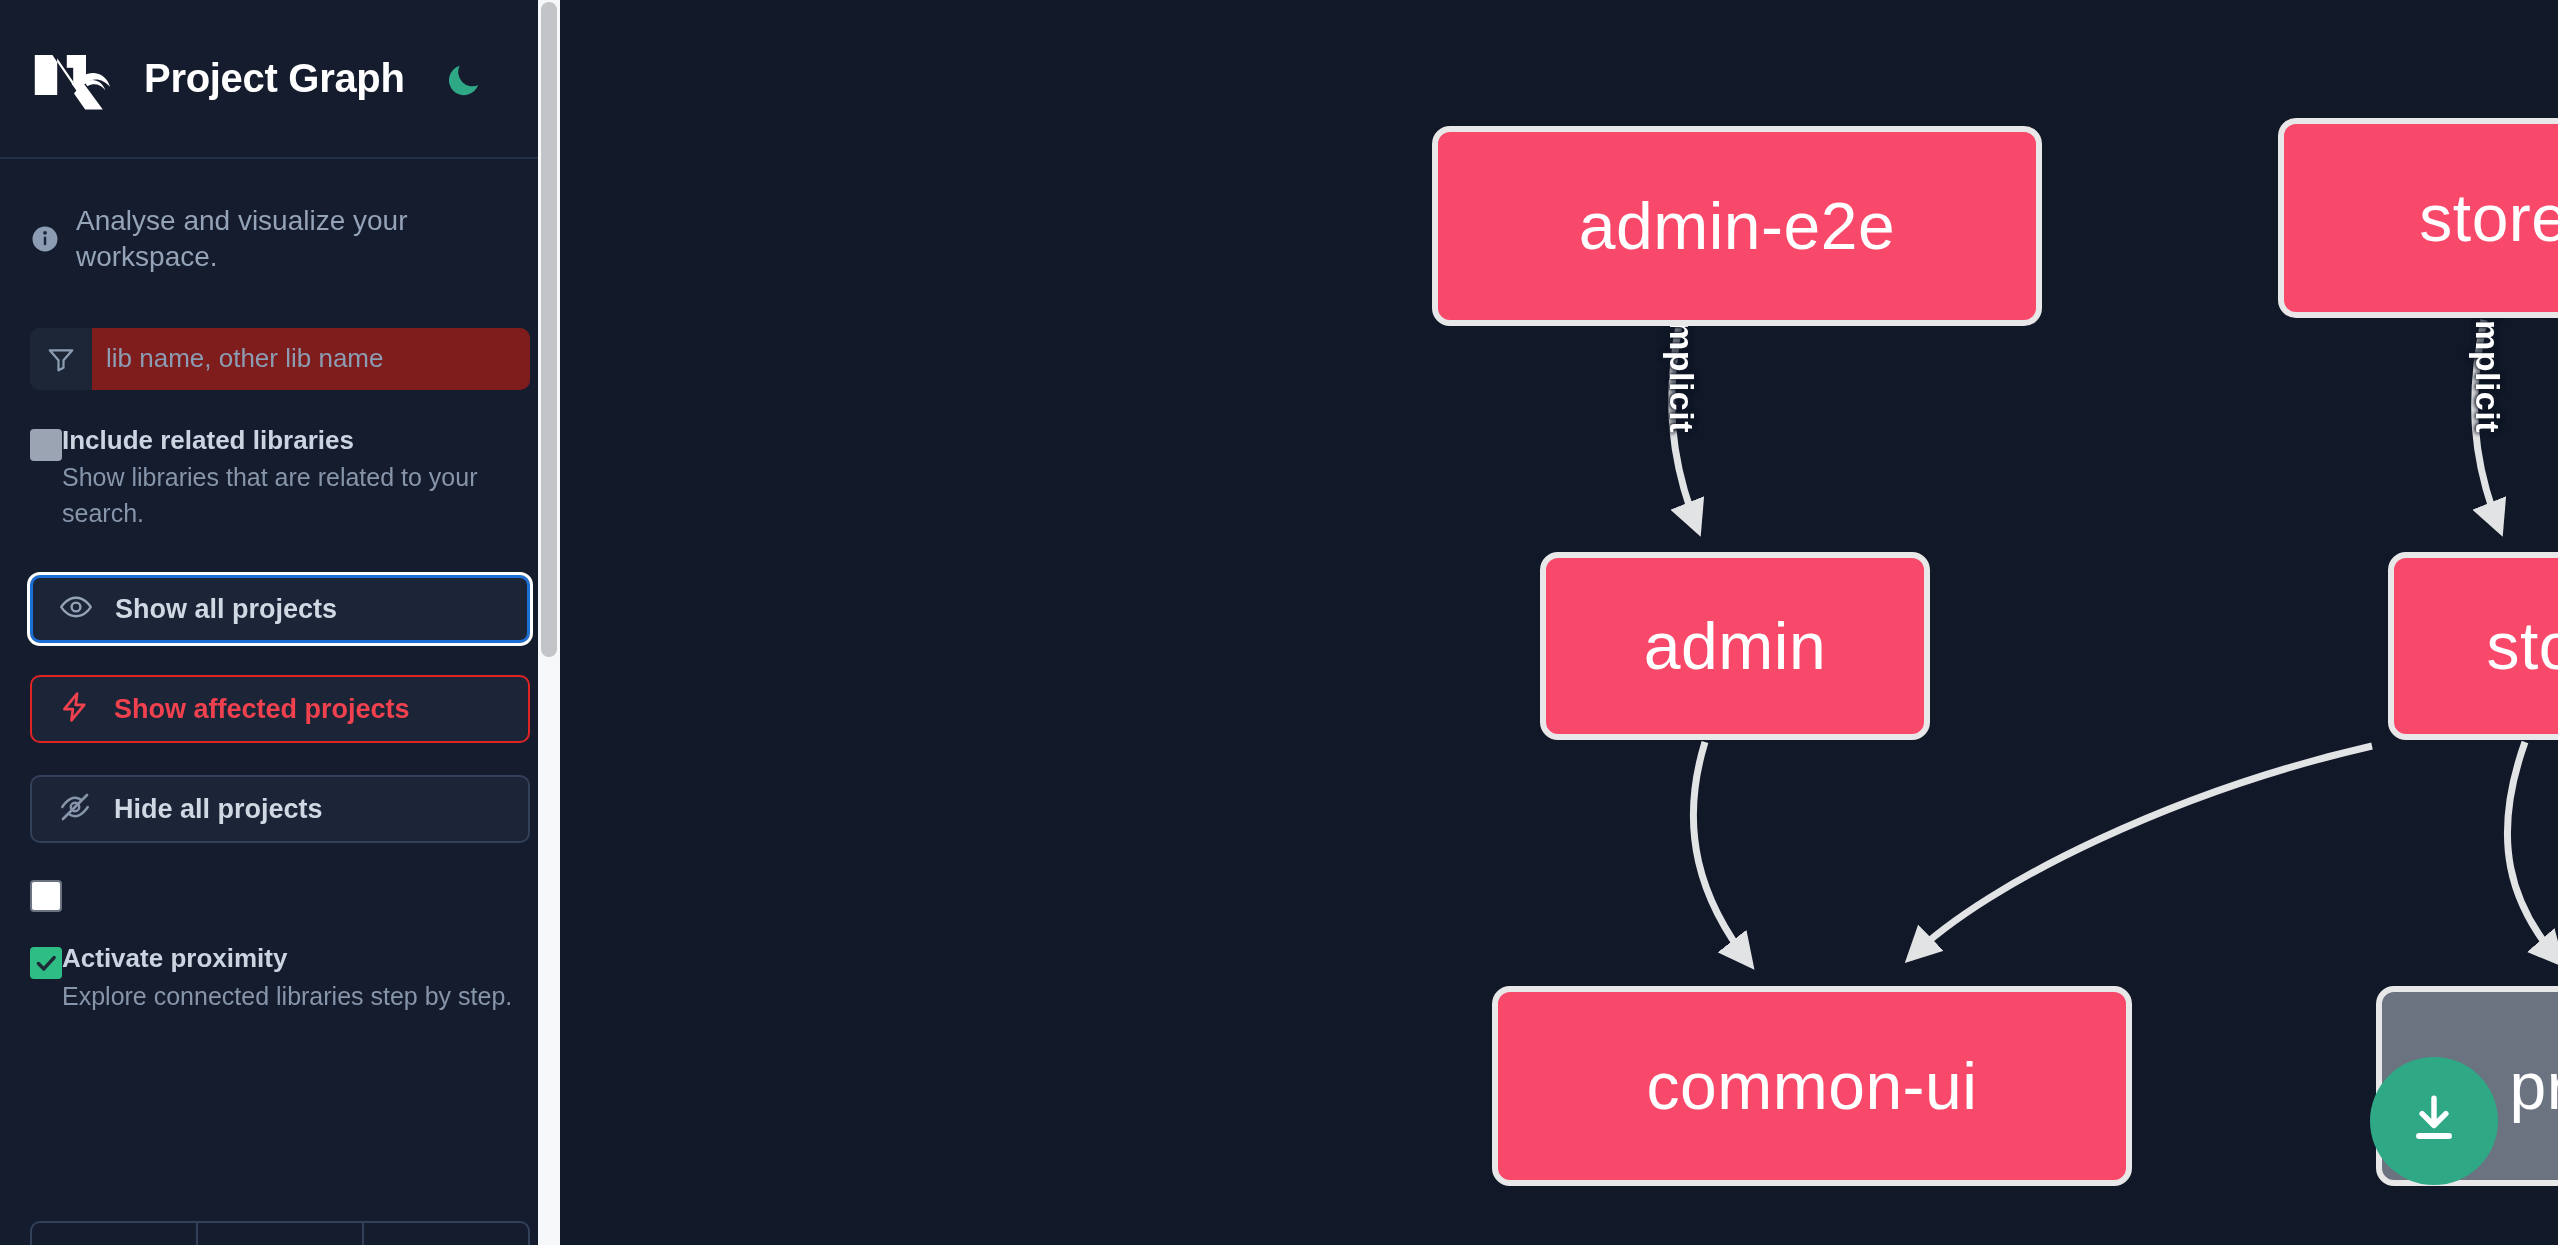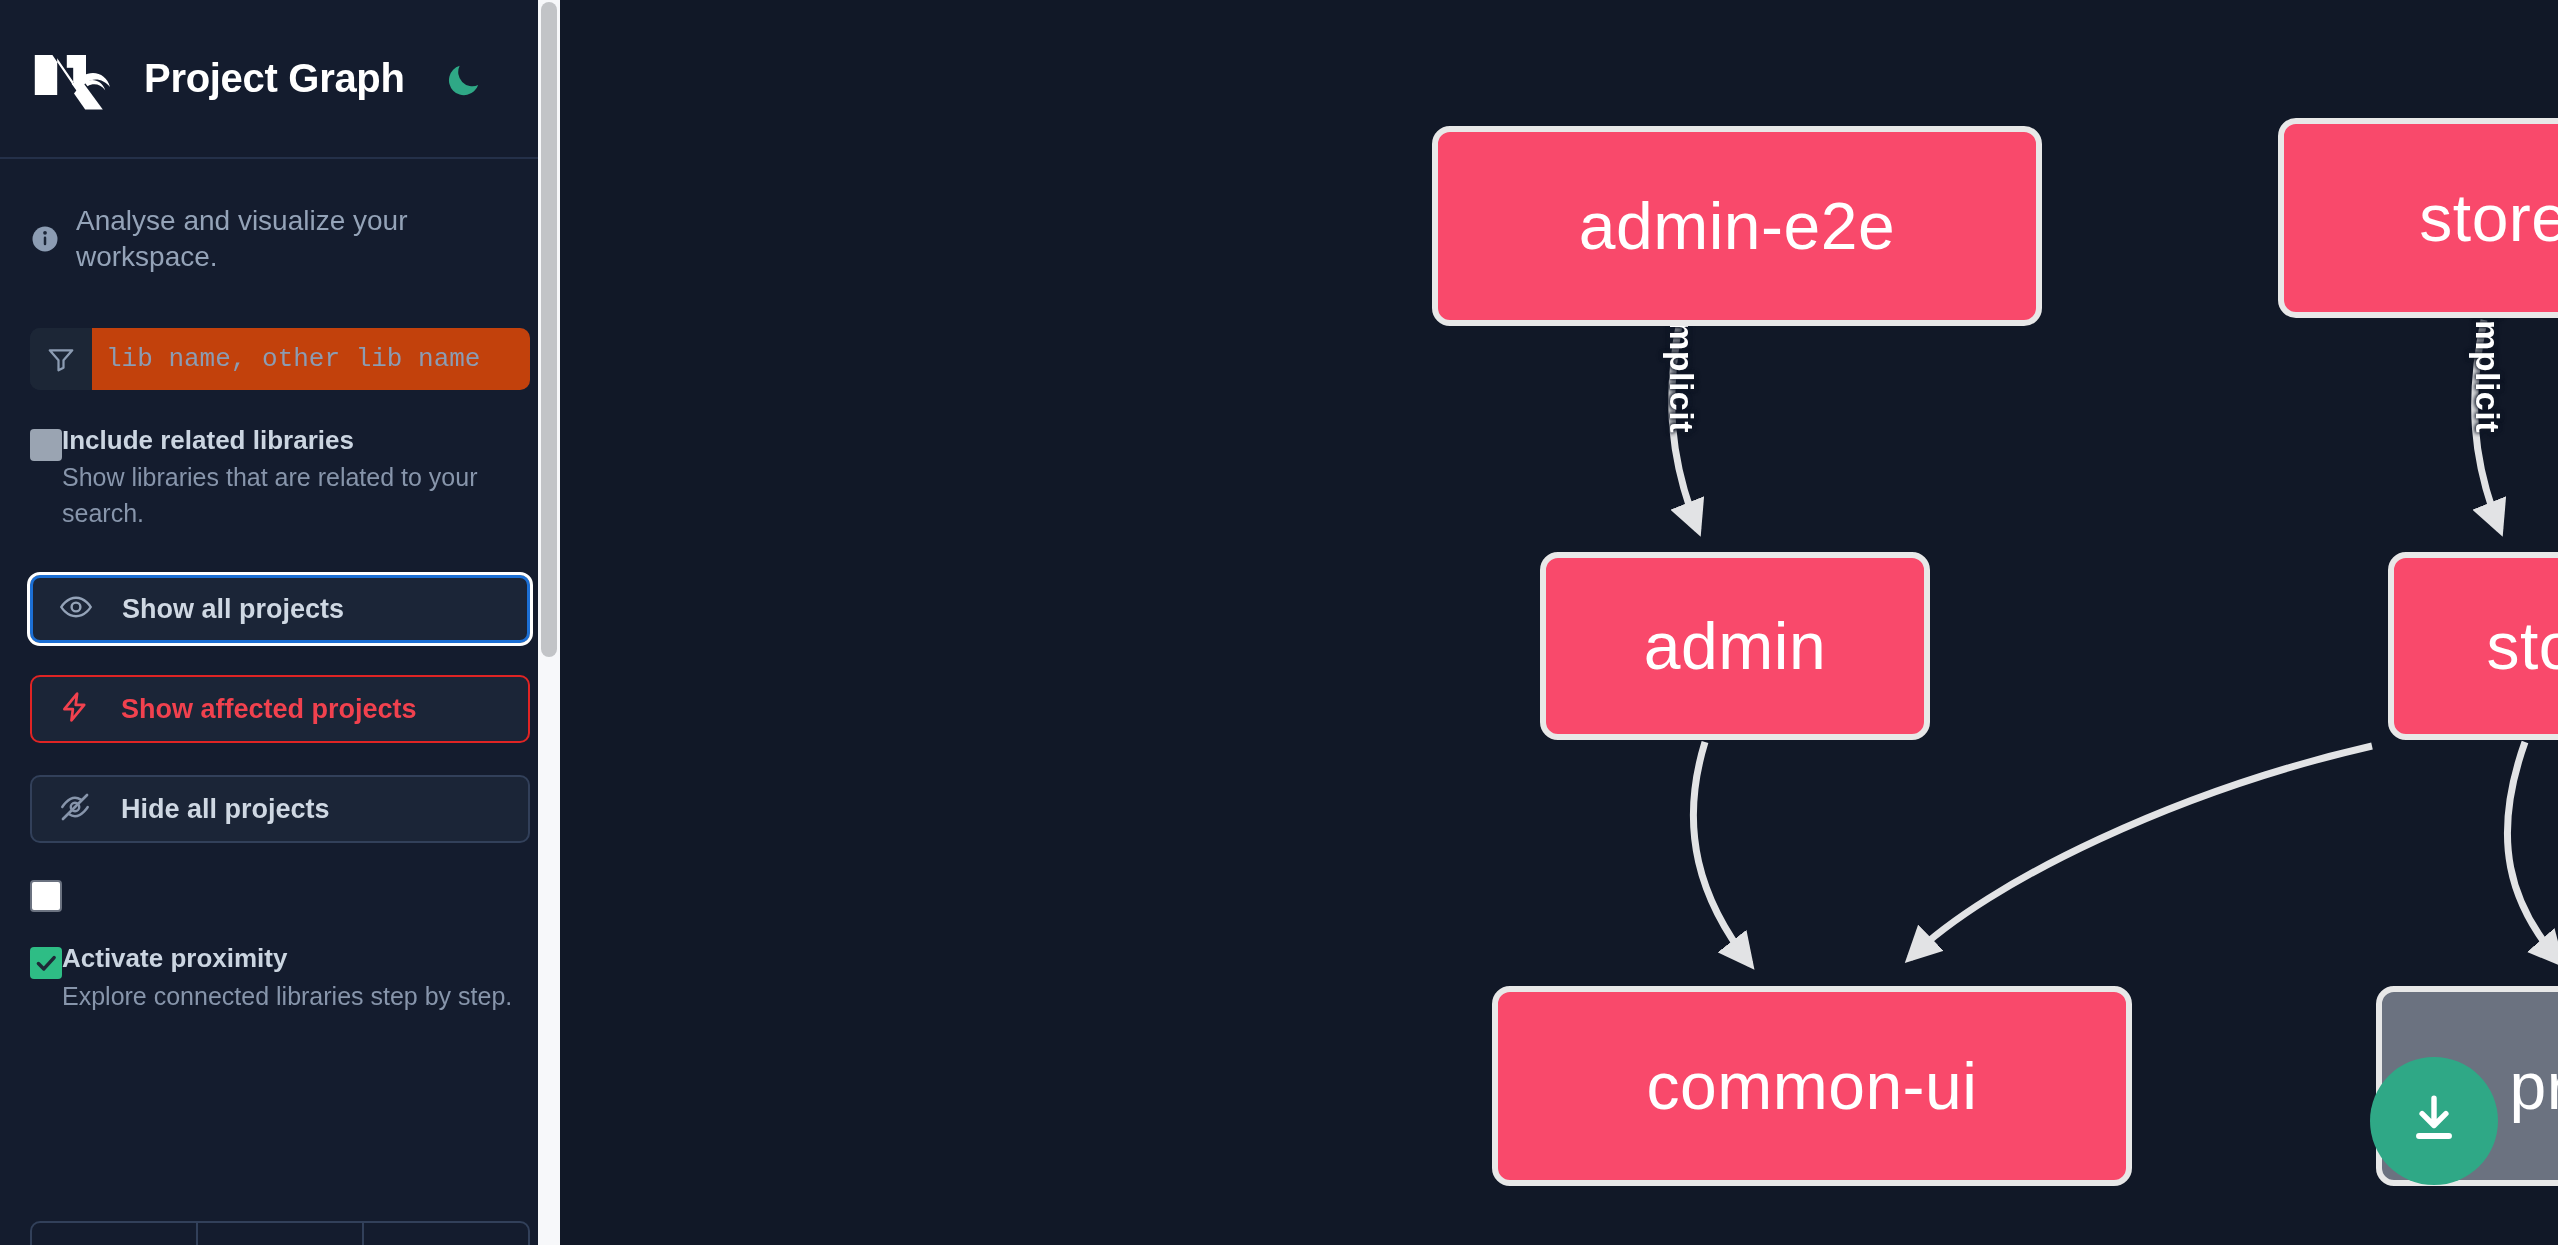--- a/index.html
+++ b/index.html
@@ -100,24 +100,24 @@
     flex: 0 0 62px;
     display: flex;
     align-items: center;
     justify-content: center;
     background: #1c2636;
   }
   .filter-input {
     flex: 1 1 auto;
     border: none;
     outline: none;
-    background: #c2410c;
+    background: #7f1d1d;
     color: #cbd5e1;
     font-size: 26px;
-    font-family: Liberation Mono, monospace;
+    font-family: Liberation Sans, sans-serif;
     padding: 0 14px;
   }
   .filter-input::placeholder { color: #8c9cb3; }
 
   .check-block { margin-top: 34px; display: flex; }
   .check-block.tight { margin-top: 30px; }
 
   .cbox {
     width: 32px; height: 32px;
     flex: 0 0 32px;
@@ -140,21 +140,21 @@
     font-size: 25px;
     line-height: 1.42;
     margin-top: 4px;
   }
 
   .btn-stack { margin-top: 44px; }
 
   .gbtn {
     display: flex;
     align-items: center;
-    gap: 29px;
+    gap: 22px;
     height: 68px;
     padding: 0 26px;
     border-radius: 10px;
     margin-bottom: 32px;
     background: #1b2537;
     cursor: pointer;
   }
   .gbtn .lbl { font-size: 27px; font-weight: 700; }
 
   .gbtn.primary {

